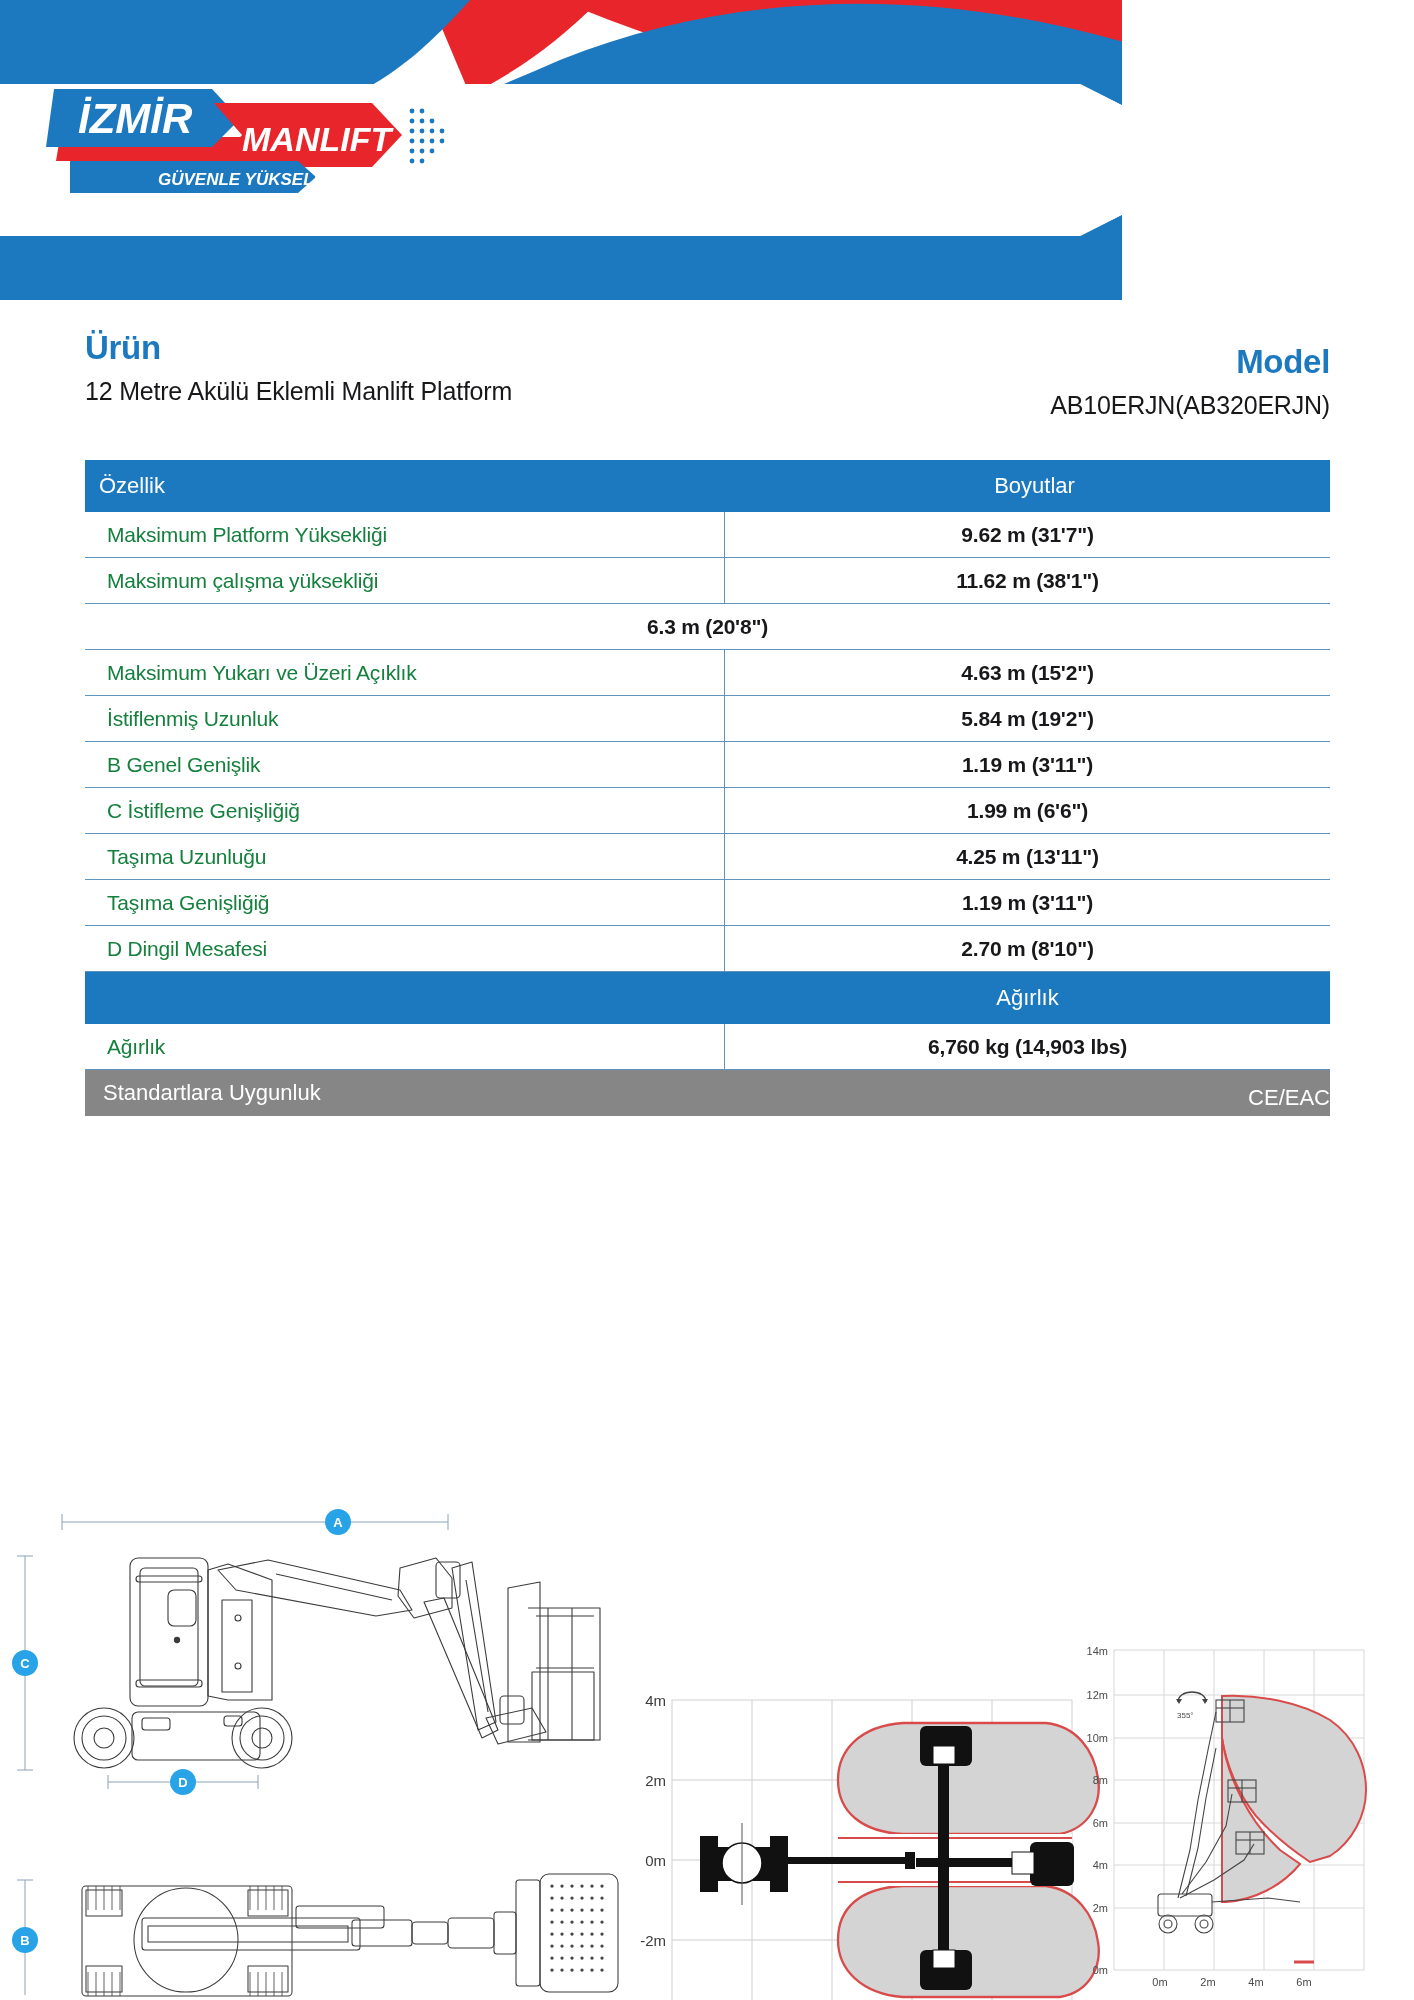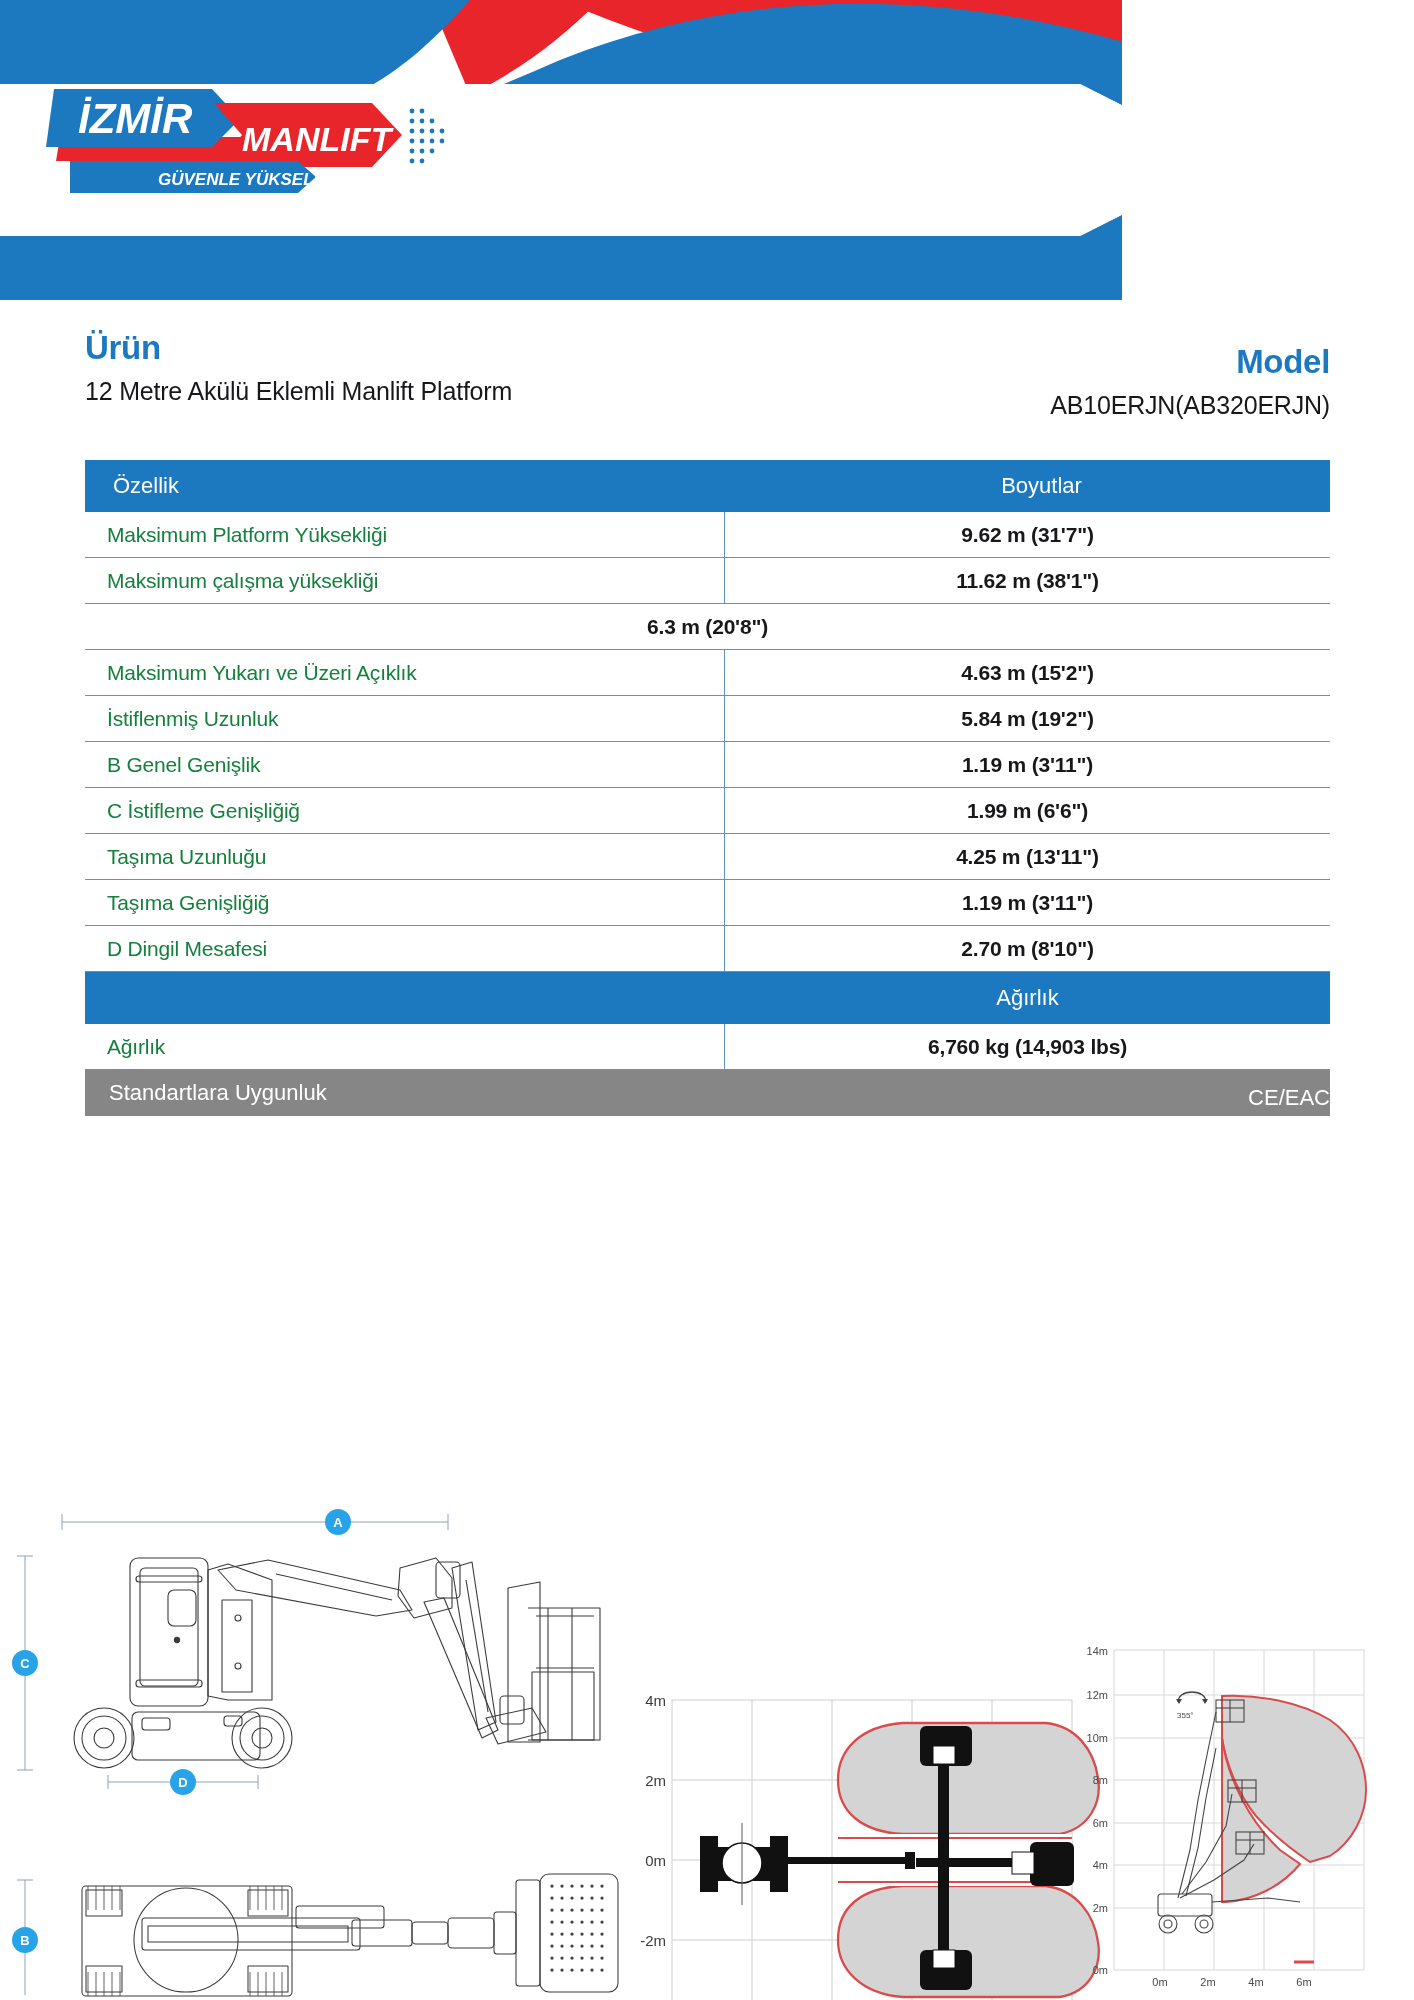--- a/index.html
+++ b/index.html
@@ -28,21 +28,21 @@
   .subline{
     font-size:25px;color:#18181b;margin-top:10px;line-height:1.2;
     letter-spacing:-0.2px;white-space:nowrap;
   }
 
   
   .spec{position:absolute;left:85px;top:460px;width:1245px;}
   .spec-head{
     display:flex;background:#1c79c0;height:52px;align-items:center;
   }
-  .spec-head .c1{flex:0 0 640px;padding-left:28px;color:#fff;font-size:22px;}
+  .spec-head .c1{flex:0 0 640px;padding-left:14px;color:#fff;font-size:22px;}
   .spec-head .c2{flex:1;text-align:center;color:#fff;font-size:22px;}
 
   .spec-row{
     display:flex;height:45px;align-items:center;
     border-bottom:1.6px solid #5f92bd;
     position:relative;
   }
   .spec-row:last-of-type{border-bottom:none;}
   .spec-row .c1{
     flex:0 0 640px;padding-left:22px;font-size:21px;color:#15803d;
@@ -56,21 +56,21 @@
 
   .band-blue{
     display:flex;background:#1c79c0;height:52px;align-items:center;margin-top:0px;
   }
   .band-blue .c1{flex:0 0 640px;}
   .band-blue .c2{flex:1;text-align:center;color:#fff;font-size:22px;}
 
   .band-gray{
     display:flex;background:#868686;height:46px;align-items:center;
   }
-  .band-gray .c1{flex:0 0 640px;padding-left:24px;color:#fff;font-size:22px;}
+  .band-gray .c1{flex:0 0 640px;padding-left:18px;color:#fff;font-size:22px;}
   .band-gray .c2{flex:1;text-align:right;color:#fff;font-size:22px;margin-top:9px;}
 
   
   .diagrams{position:absolute;left:0;top:1450px;width:1414px;height:550px;}
   .dia-svg{position:absolute;left:0;top:0;}
 
   .dimlbl{
     font-family:"Liberation Sans", sans-serif;
     font-size:13px;fill:#ffffff;font-weight:bold;text-anchor:middle;
   }

